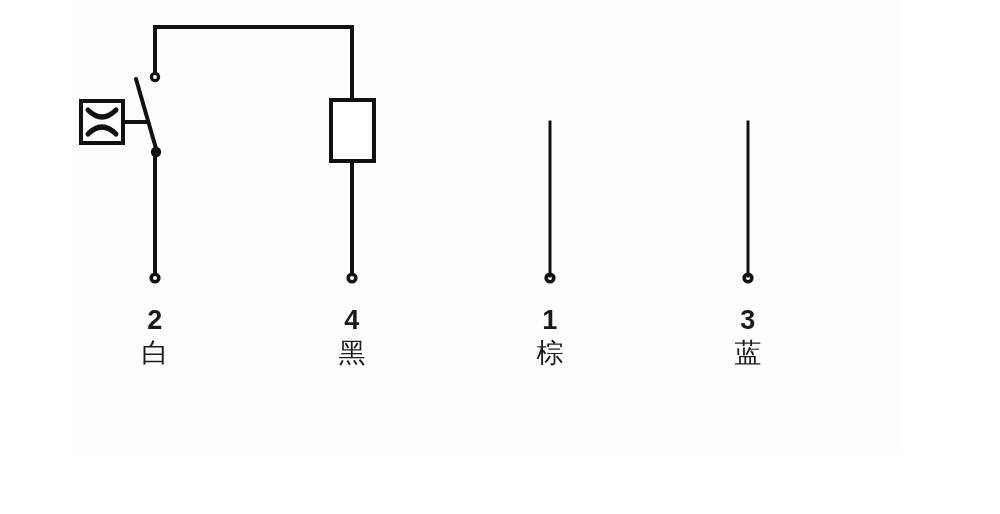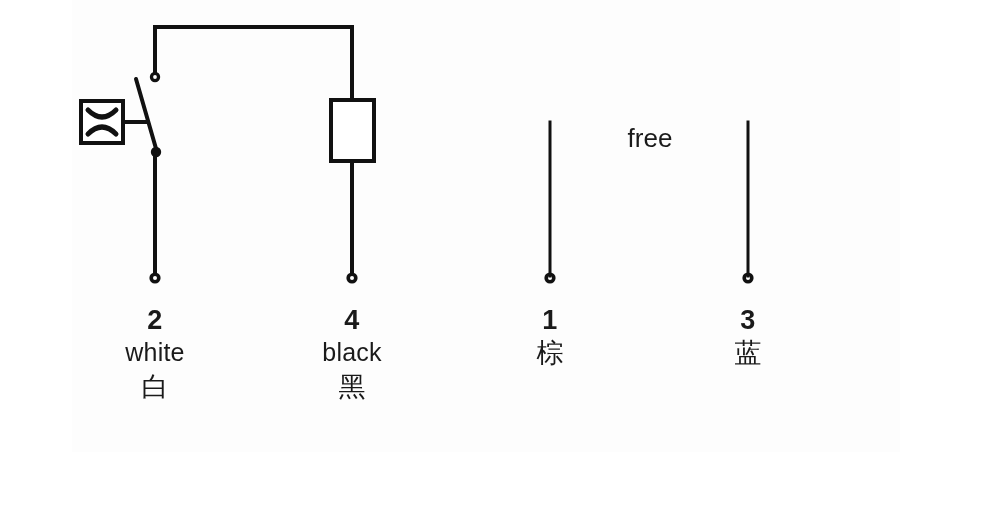--- a/index.html
+++ b/index.html
@@ -144,31 +144,28 @@
     </g>
 
     <g>
       <path d="M 550 122 L 550 276" fill="none" stroke="#111111" stroke-width="3" stroke-linecap="square"></path>
       <path d="M 748 122 L 748 276" fill="none" stroke="#111111" stroke-width="3" stroke-linecap="square"></path>
     </g>
   </svg>
 
   <div class="labels">
 
-    <div class="free-note">free</div>
 
     <div class="term-label" style="left:75px; top:305px;">
       <span class="num">2</span>
-      <span class="name">white</span>
       <span class="cn">白</span>
     </div>
 
     <div class="term-label" style="left:272px; top:305px;">
       <span class="num">4</span>
-      <span class="name">black</span>
       <span class="cn">黑</span>
     </div>
 
     <div class="term-label" style="left:470px; top:305px;">
       <span class="num">1</span>
       <span class="cn">棕</span>
     </div>
 
     <div class="term-label" style="left:668px; top:305px;">
       <span class="num">3</span>

